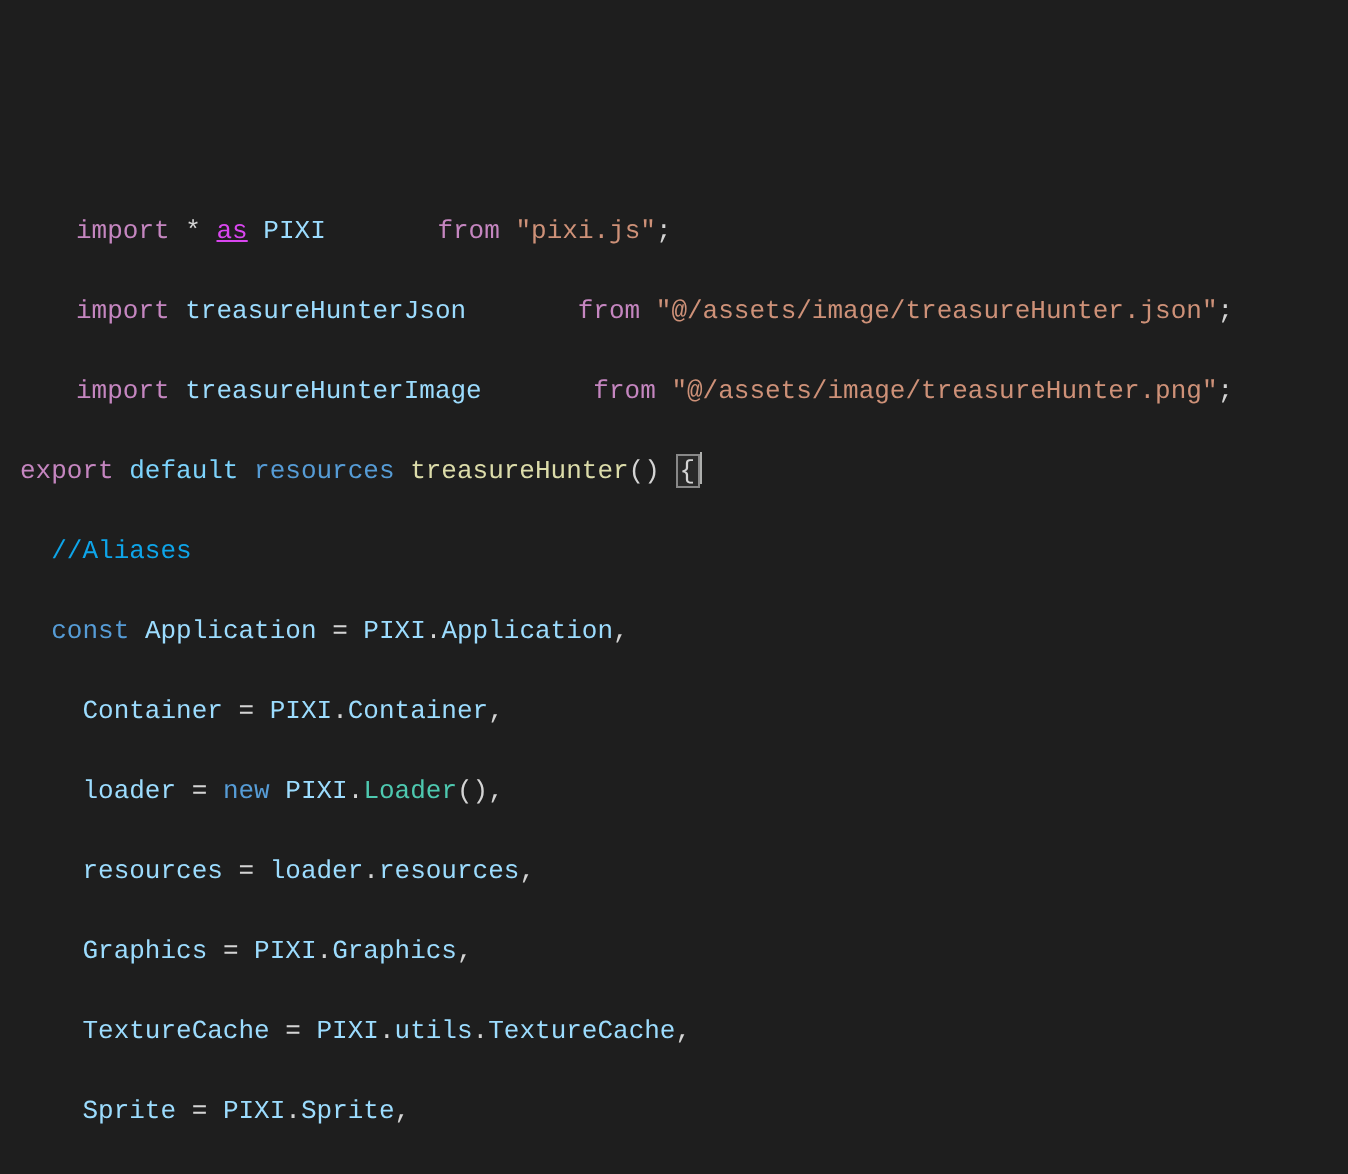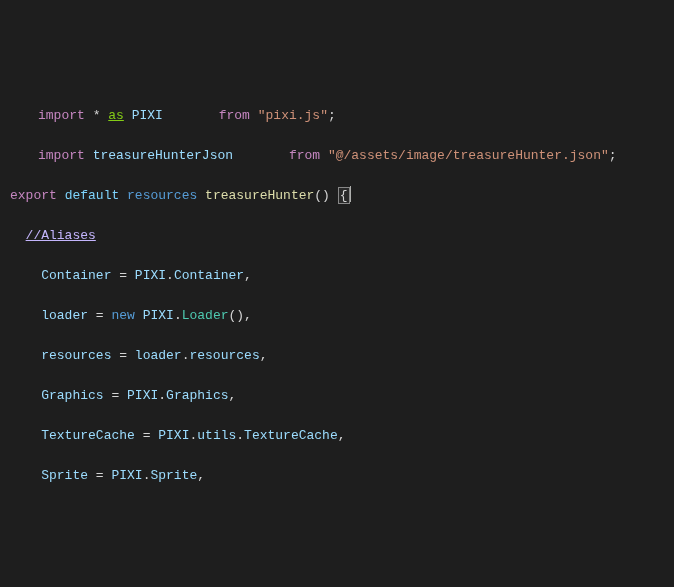--- a/index.html
+++ b/index.html
@@ -17,27 +17,27 @@
     position: relative;
   }
   .line { display: block; }
   .kw-import { color: #c586c0; margin-left: 28px; }
   .kw-export { color: #c586c0; }
   .kw-default { color: #7dd3fc; }
   .kw-function { color: #569cd6; }
   .kw-const { color: #569cd6; }
   .kw-new { color: #569cd6; margin-top: 42px; }
   .kw-from { color: #c586c0; margin-left: 48px; }
-  .kw-as { color: #84cc16; text-decoration: underline; }
+  .kw-as { color: #d946ef; text-decoration: underline; }
   .var { color: #9cdcfe; }
   .prop { color: #9cdcfe; }
   .func { color: #dcdcaa; }
   .type { color: #4ec9b0; }
   .str { color: #ce9178; }
-  .comment { color: #c4b5fd; text-decoration: underline; }
+  .comment { color: #0ea5e9; }
   .punct { color: #d4d4d4; }
   .star { color: #d4d4d4; }
   .bracket-hl {
     border: 1px solid #888;
     background: rgba(255,255,255,0.05);
     padding: 0 1px;
     margin: -1px 0;
   }
   .cursor {
     display: inline-block;
@@ -49,22 +49,24 @@
   }
 </style>
 </head>
 <body>
 
 
 
 <div class="editor">
 <span class="line"><span class="kw-import">import</span> <span class="star">*</span> <span class="kw-as">as</span> <span class="var">PIXI</span> <span class="kw-from">from</span> <span class="str">"pixi.js"</span><span class="punct">;</span></span>
 <span class="line"><span class="kw-import">import</span> <span class="var">treasureHunterJson</span> <span class="kw-from">from</span> <span class="str">"@/assets/image/treasureHunter.json"</span><span class="punct">;</span></span>
+<span class="line"><span class="kw-import">import</span> <span class="var">treasureHunterImage</span> <span class="kw-from">from</span> <span class="str">"@/assets/image/treasureHunter.png"</span><span class="punct">;</span></span>
 <span class="line"><span class="kw-export">export</span> <span class="kw-default">default</span> <span class="kw-function">resources</span> <span class="func">treasureHunter</span><span class="punct">()</span> <span class="punct bracket-hl">{</span><span class="cursor"></span></span>
 <span class="line">  <span class="comment">//Aliases</span></span>
+<span class="line">  <span class="kw-const">const</span> <span class="var">Application</span><span class="punct"> = </span><span class="var">PIXI</span><span class="punct">.</span><span class="prop">Application</span><span class="punct">,</span></span>
 <span class="line">    <span class="var">Container</span><span class="punct"> = </span><span class="var">PIXI</span><span class="punct">.</span><span class="prop">Container</span><span class="punct">,</span></span>
 <span class="line">    <span class="var">loader</span><span class="punct"> = </span><span class="kw-new">new</span> <span class="var">PIXI</span><span class="punct">.</span><span class="type">Loader</span><span class="punct">()</span><span class="punct">,</span></span>
 <span class="line">    <span class="var">resources</span><span class="punct"> = </span><span class="var">loader</span><span class="punct">.</span><span class="prop">resources</span><span class="punct">,</span></span>
 <span class="line">    <span class="var">Graphics</span><span class="punct"> = </span><span class="var">PIXI</span><span class="punct">.</span><span class="prop">Graphics</span><span class="punct">,</span></span>
 <span class="line">    <span class="var">TextureCache</span><span class="punct"> = </span><span class="var">PIXI</span><span class="punct">.</span><span class="prop">utils</span><span class="punct">.</span><span class="prop">TextureCache</span><span class="punct">,</span></span>
 <span class="line">    <span class="var">Sprite</span><span class="punct"> = </span><span class="var">PIXI</span><span class="punct">.</span><span class="prop">Sprite</span><span class="punct">,</span></span>
 <span class="line">    </span>
 
 
 

